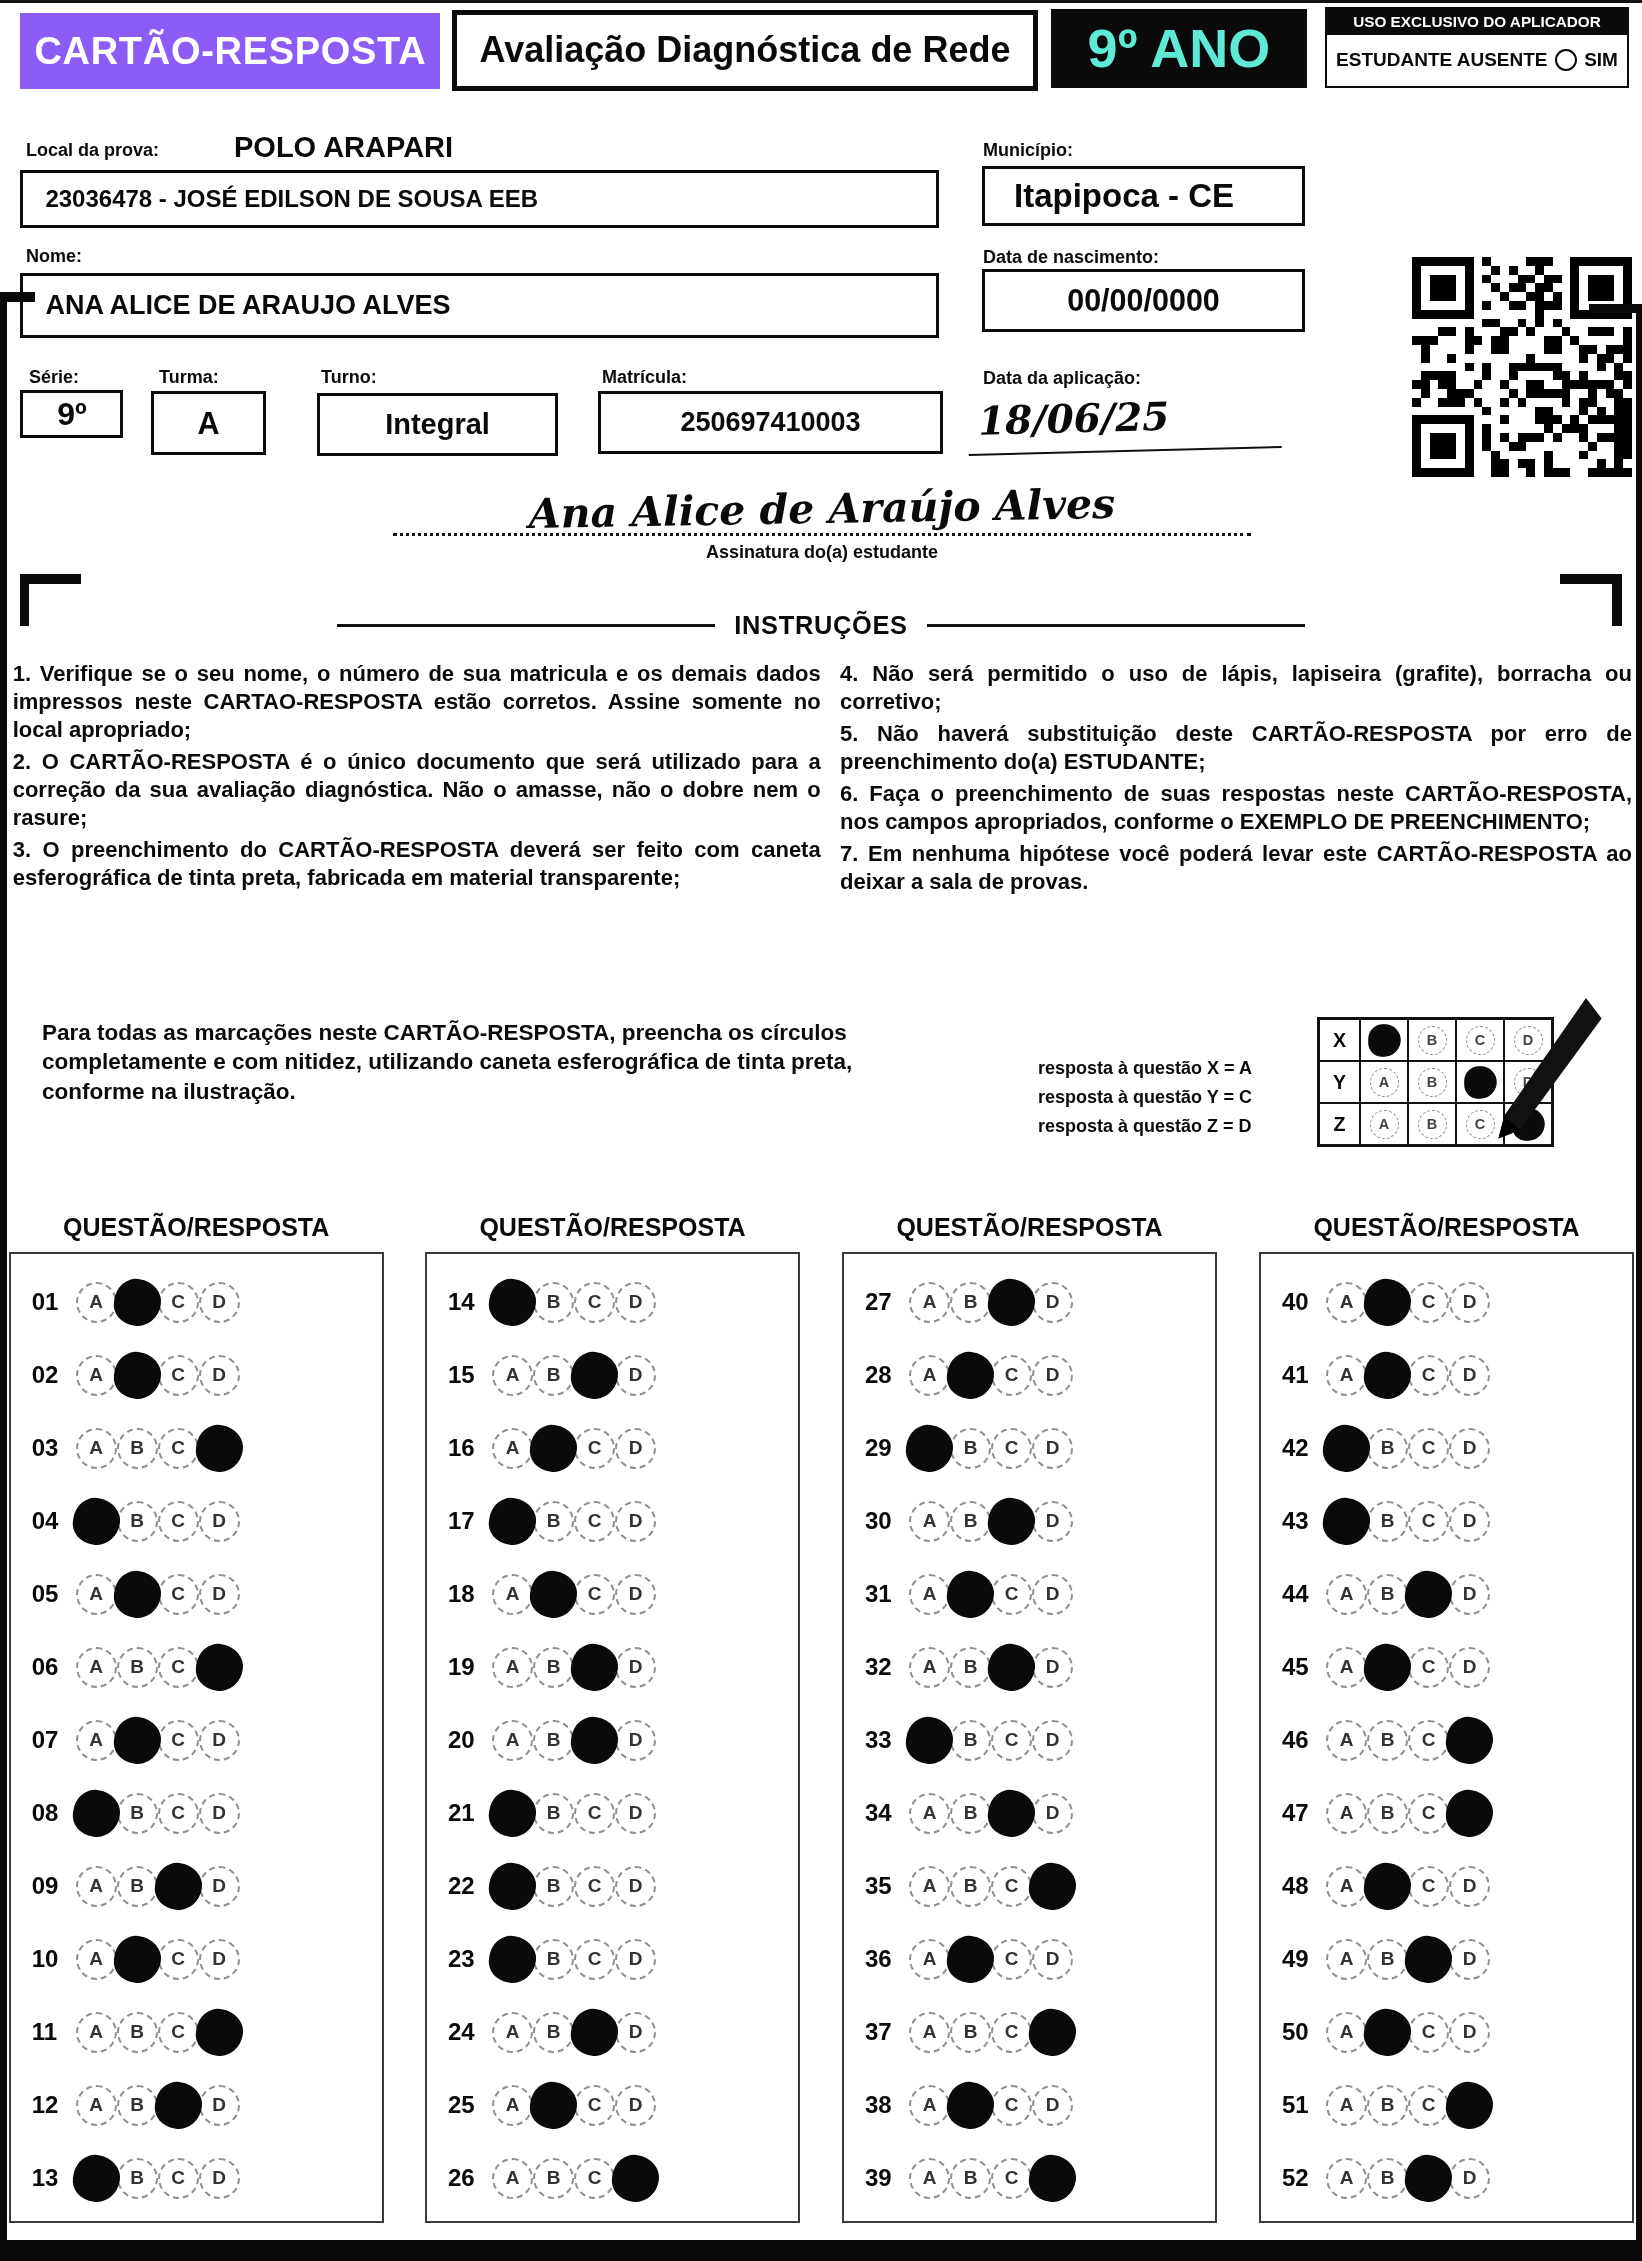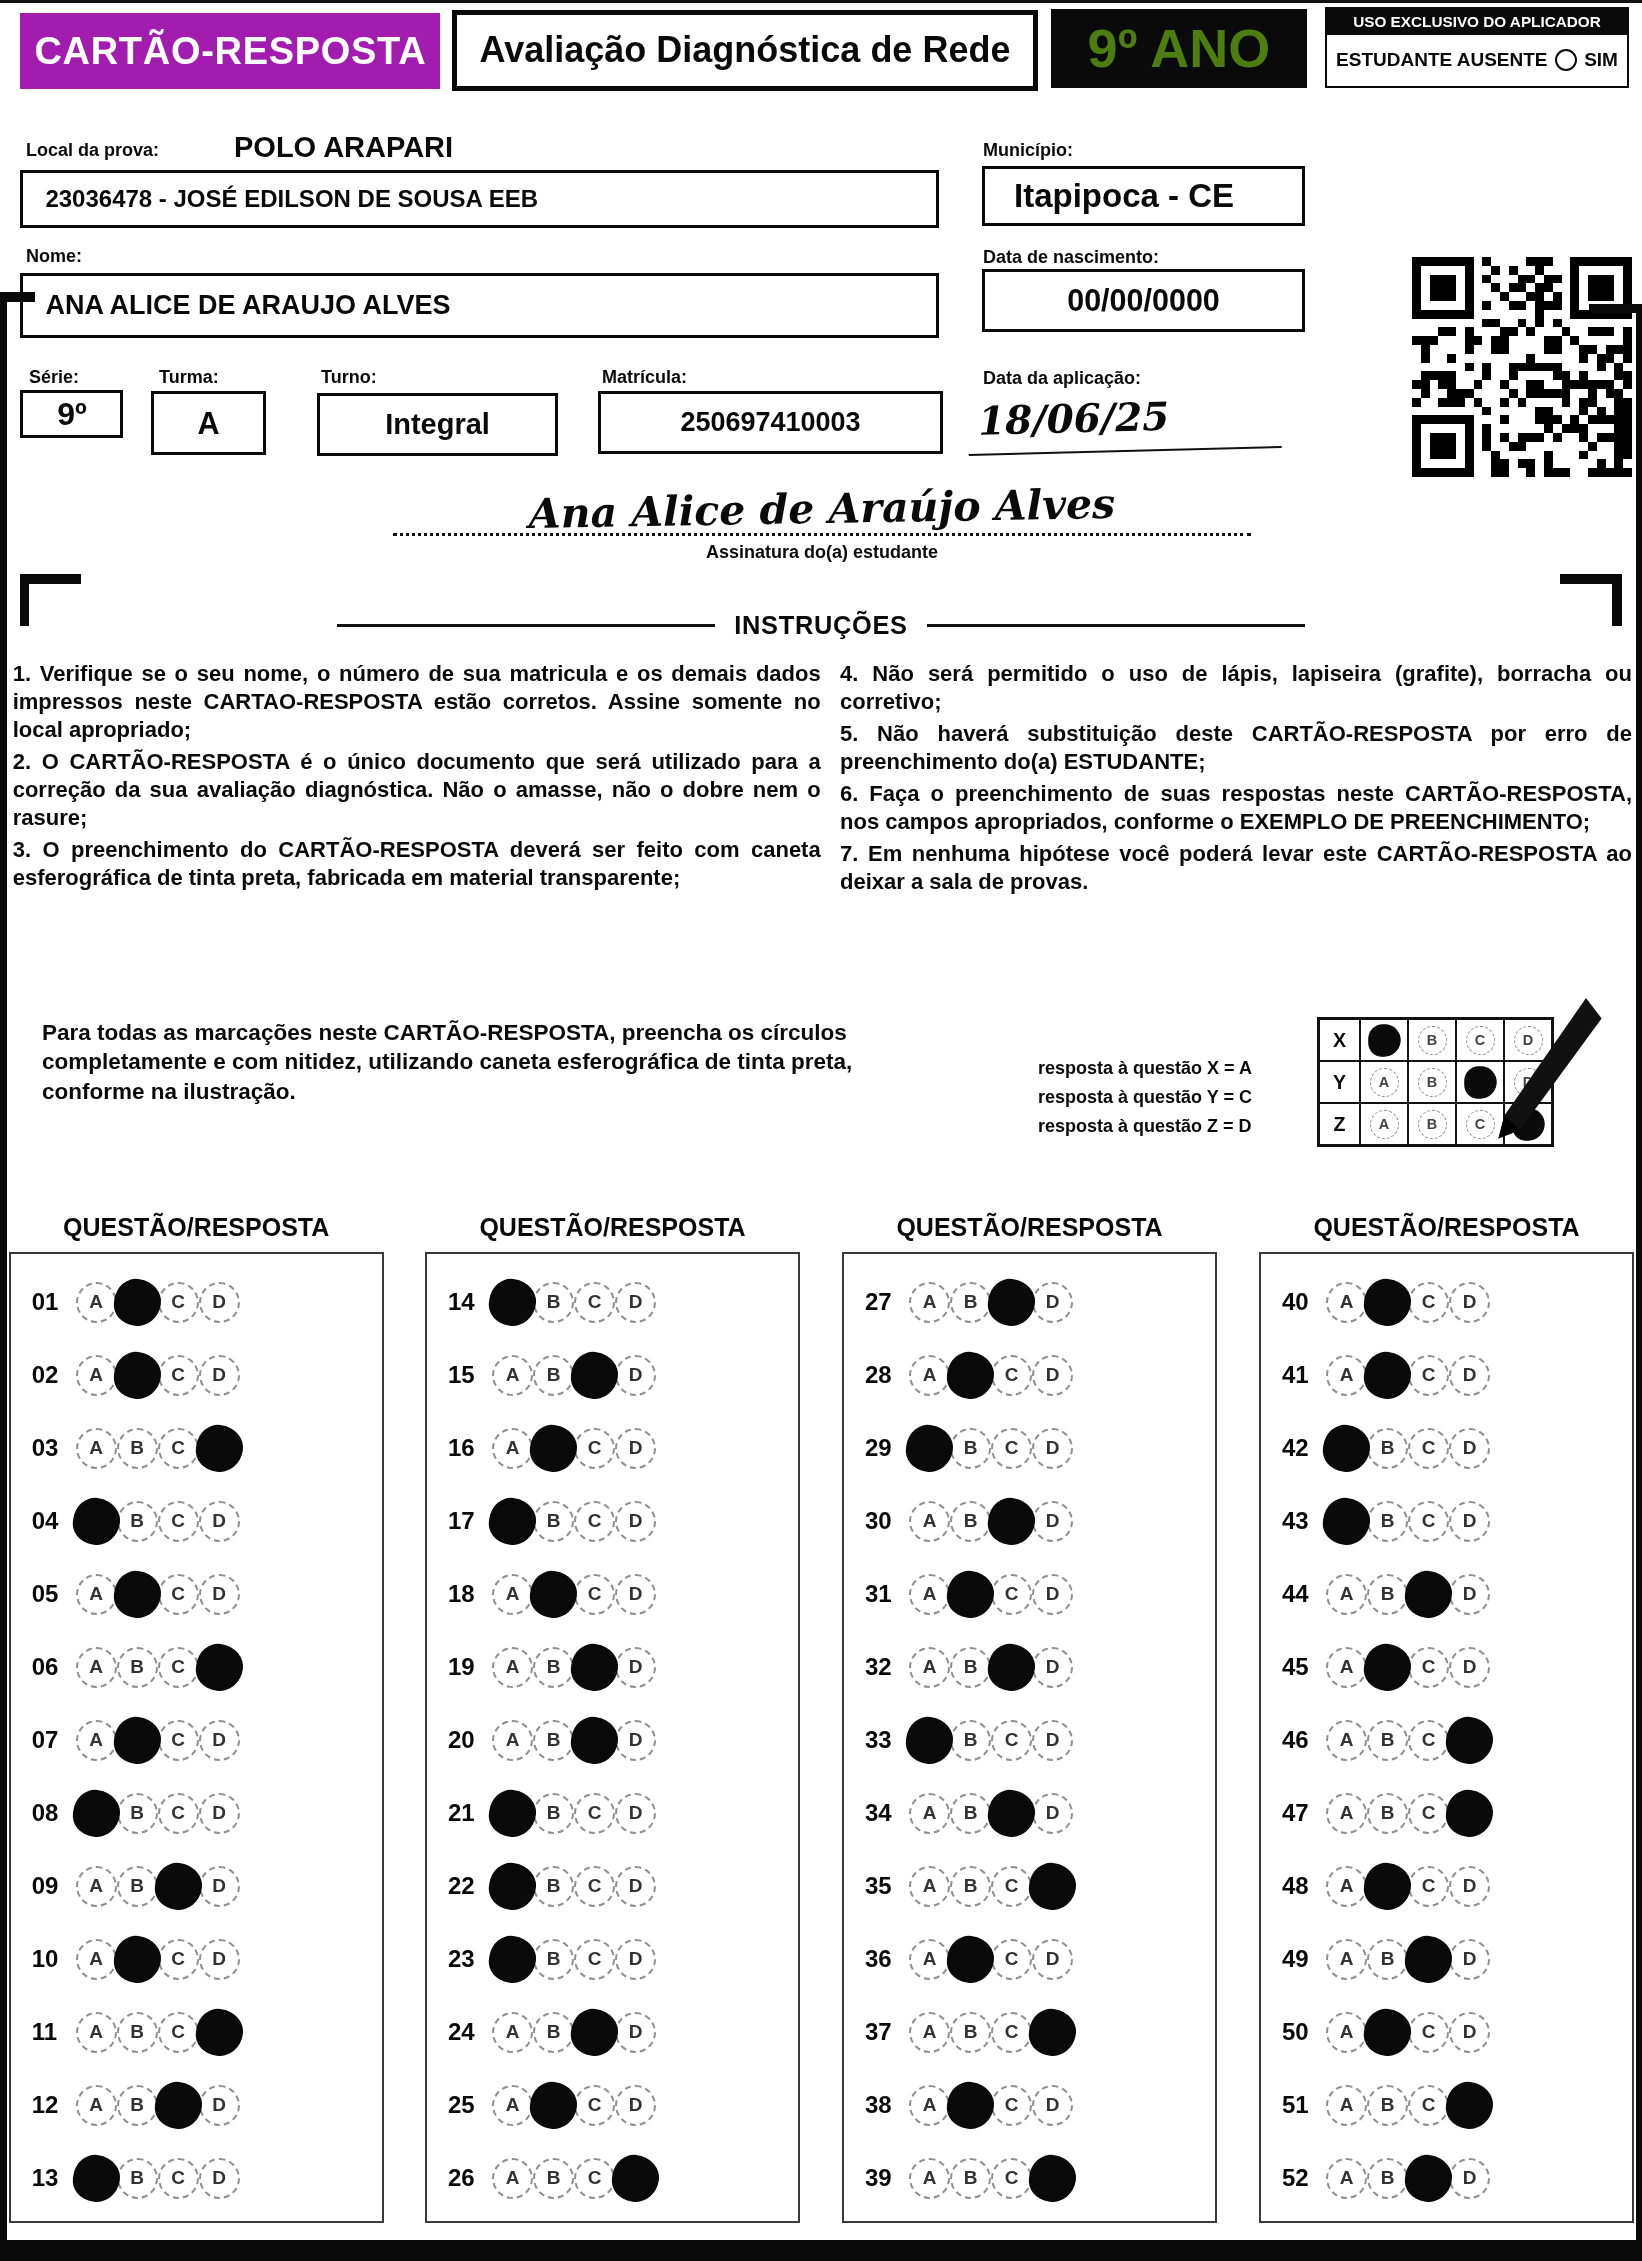--- a/index.html
+++ b/index.html
@@ -6,25 +6,25 @@
   html,body { margin:0; padding:0; background:#e8e8e8; }
   .page {
     position:relative; width:1642px; height:2261px; margin:0 auto;
     background:#fff; color:#0a0a0a;
     font-family:"Liberation Sans", sans-serif;
     border-top:3.6px solid #111; overflow:hidden;
   }
   .abs { position:absolute; }
 
   
-  .box-card { left:20.4px; top:10.2px; width:420px; height:76px; background:#a21caf; color:#fff;
+  .box-card { left:20.4px; top:10.2px; width:420px; height:76px; background:#8b5cf6; color:#fff;
     font-size:38px; font-weight:bold; line-height:76px; text-align:center; letter-spacing:0.7px; }
   .box-exam { left:452px; top:7.3px; width:586px; height:81px; border:5.8px solid #0a0a0a;
     font-size:36px; font-weight:bold; line-height:70px; text-align:center; }
-  .box-grade { left:1051px; top:5.8px; width:256px; height:79px; background:#0a0a0a; color:#4d7c0f;
+  .box-grade { left:1051px; top:5.8px; width:256px; height:79px; background:#0a0a0a; color:#5eead4;
     font-size:54px; font-weight:bold; line-height:79px; text-align:center; }
   .box-applicator { left:1325px; top:4.4px; width:304px; height:81px; border:2.9px solid #0a0a0a; background:#fff; }
   .app-top { height:26px; background:#0a0a0a; color:#fff; font-size:15.3px; font-weight:bold;
     line-height:26px; text-align:center; }
   .app-bottom { height:49px; display:flex; align-items:center; justify-content:center;
     font-size:19px; font-weight:bold; gap:7.3px; }
   .absent-circle { display:inline-block; width:22px; height:22px; border:2.2px solid #0a0a0a; border-radius:50%; }
 
   
   .lbl { position:absolute; font-size:18px; font-weight:bold; }

